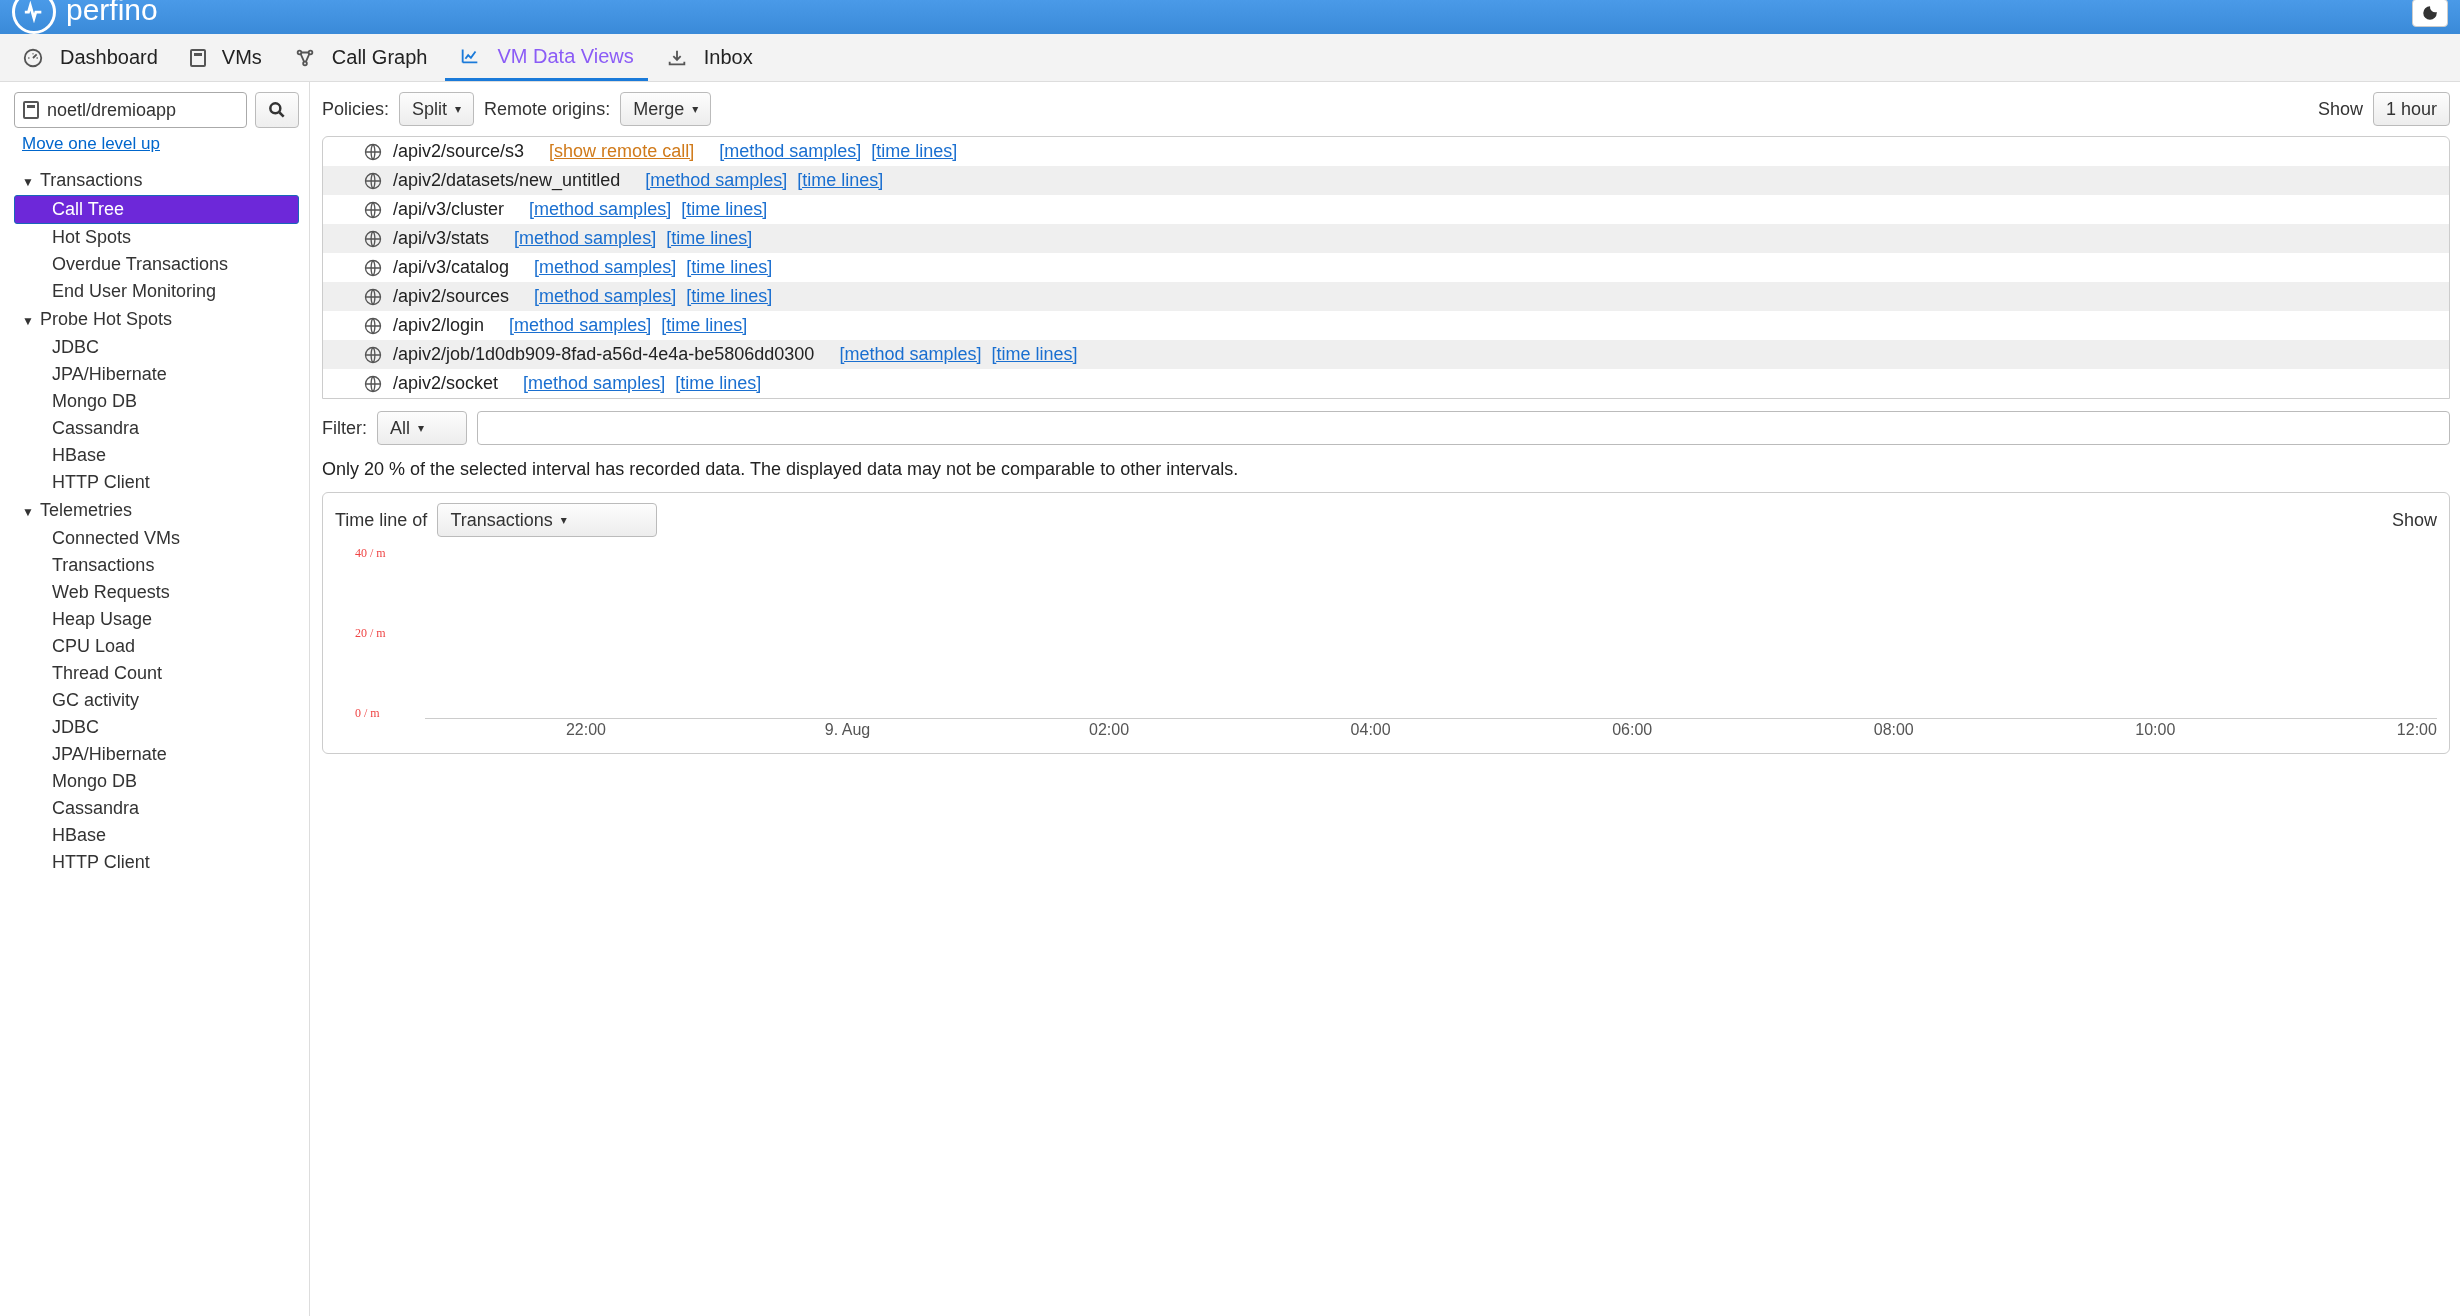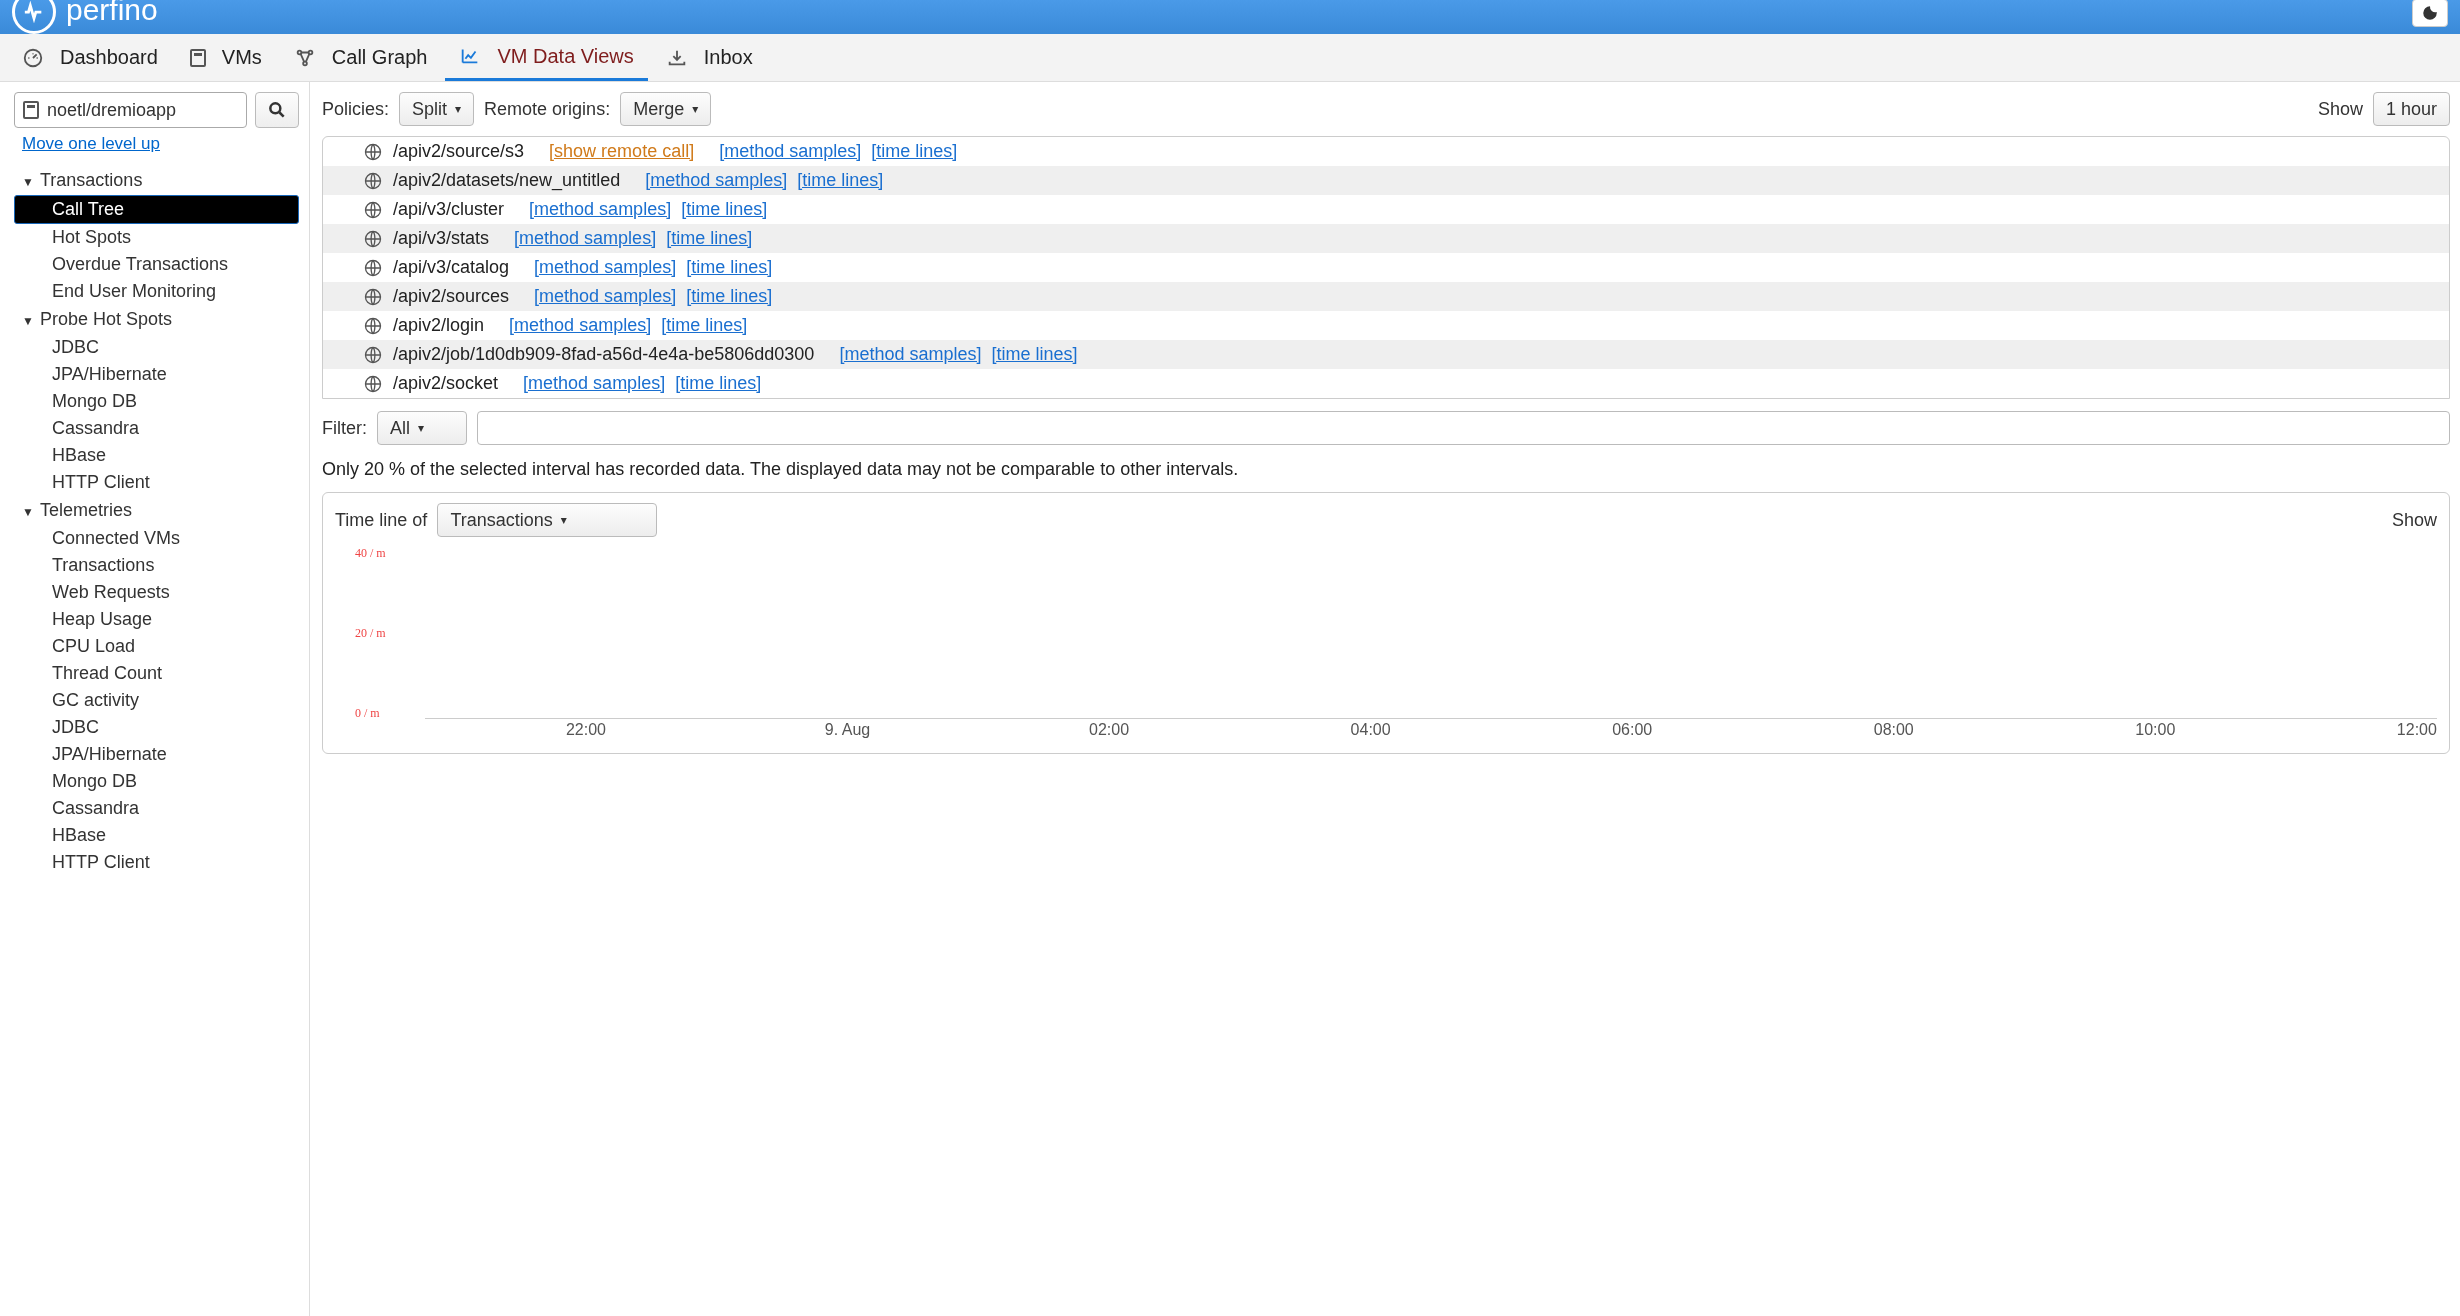--- a/index.html
+++ b/index.html
@@ -70,21 +70,21 @@
   display: flex;
   align-items: center;
   gap: 16px;
   padding: 10px 14px;
   cursor: pointer;
   font-size: 20px;
   color: #222;
 }
 .tab svg { flex-shrink: 0; }
 .tab.active {
-  color: #7f1d1d;
+  color: #8b5cf6;
   border-bottom: 3px solid #1a7ad9;
   justify-content: space-between;
 }
 .workspace {
   display: flex;
   height: calc(100vh - 82px);
 }
 .sidebar {
   width: 310px;
   border-right: 1px solid #ddd;
@@ -134,21 +134,21 @@
   gap: 4px;
   cursor: pointer;
 }
 .tree-item {
   font-size: 18px;
   padding: 3px 8px 3px 38px;
   cursor: pointer;
   border-radius: 3px;
 }
 .tree-item.selected {
-  background: #000000;
+  background: #6d28d9;
   color: #fff;
   border: 1px solid #1867b9;
   padding-left: 37px;
 }
 .caret::before {
   content: "▼";
   font-size: 12px;
   display: inline-block;
   width: 14px;
 }

